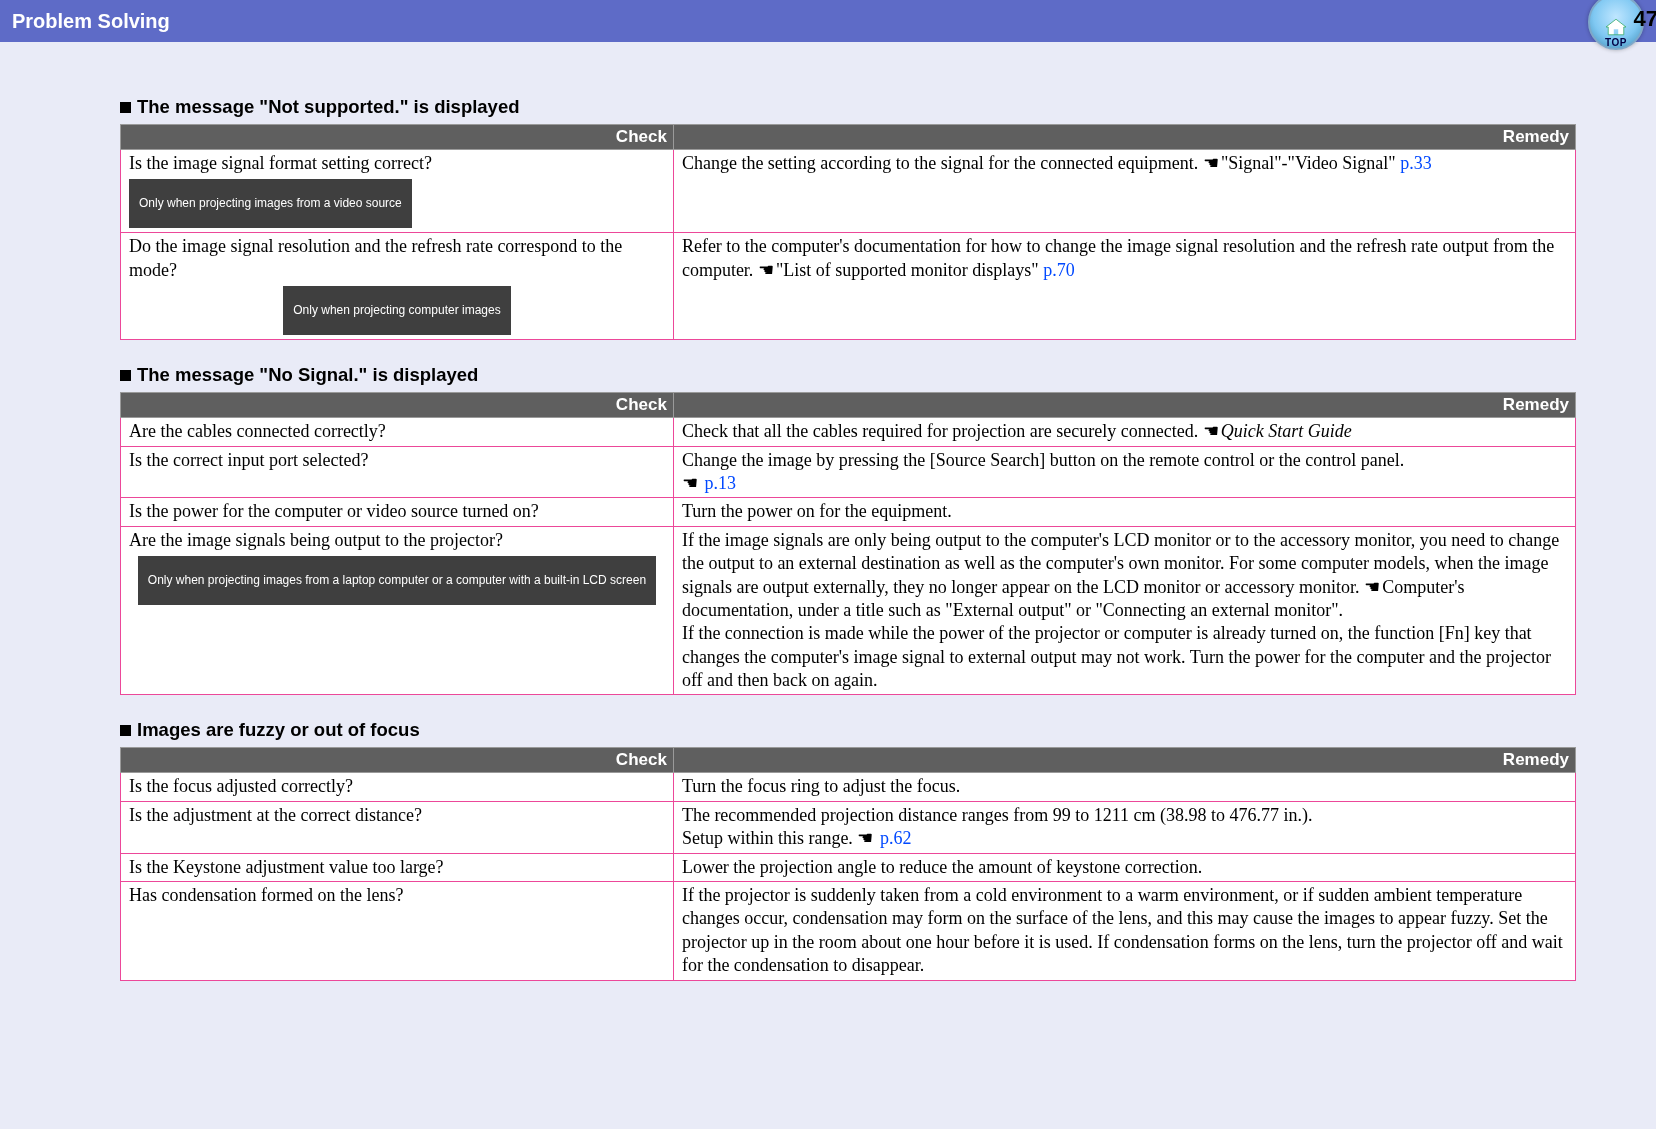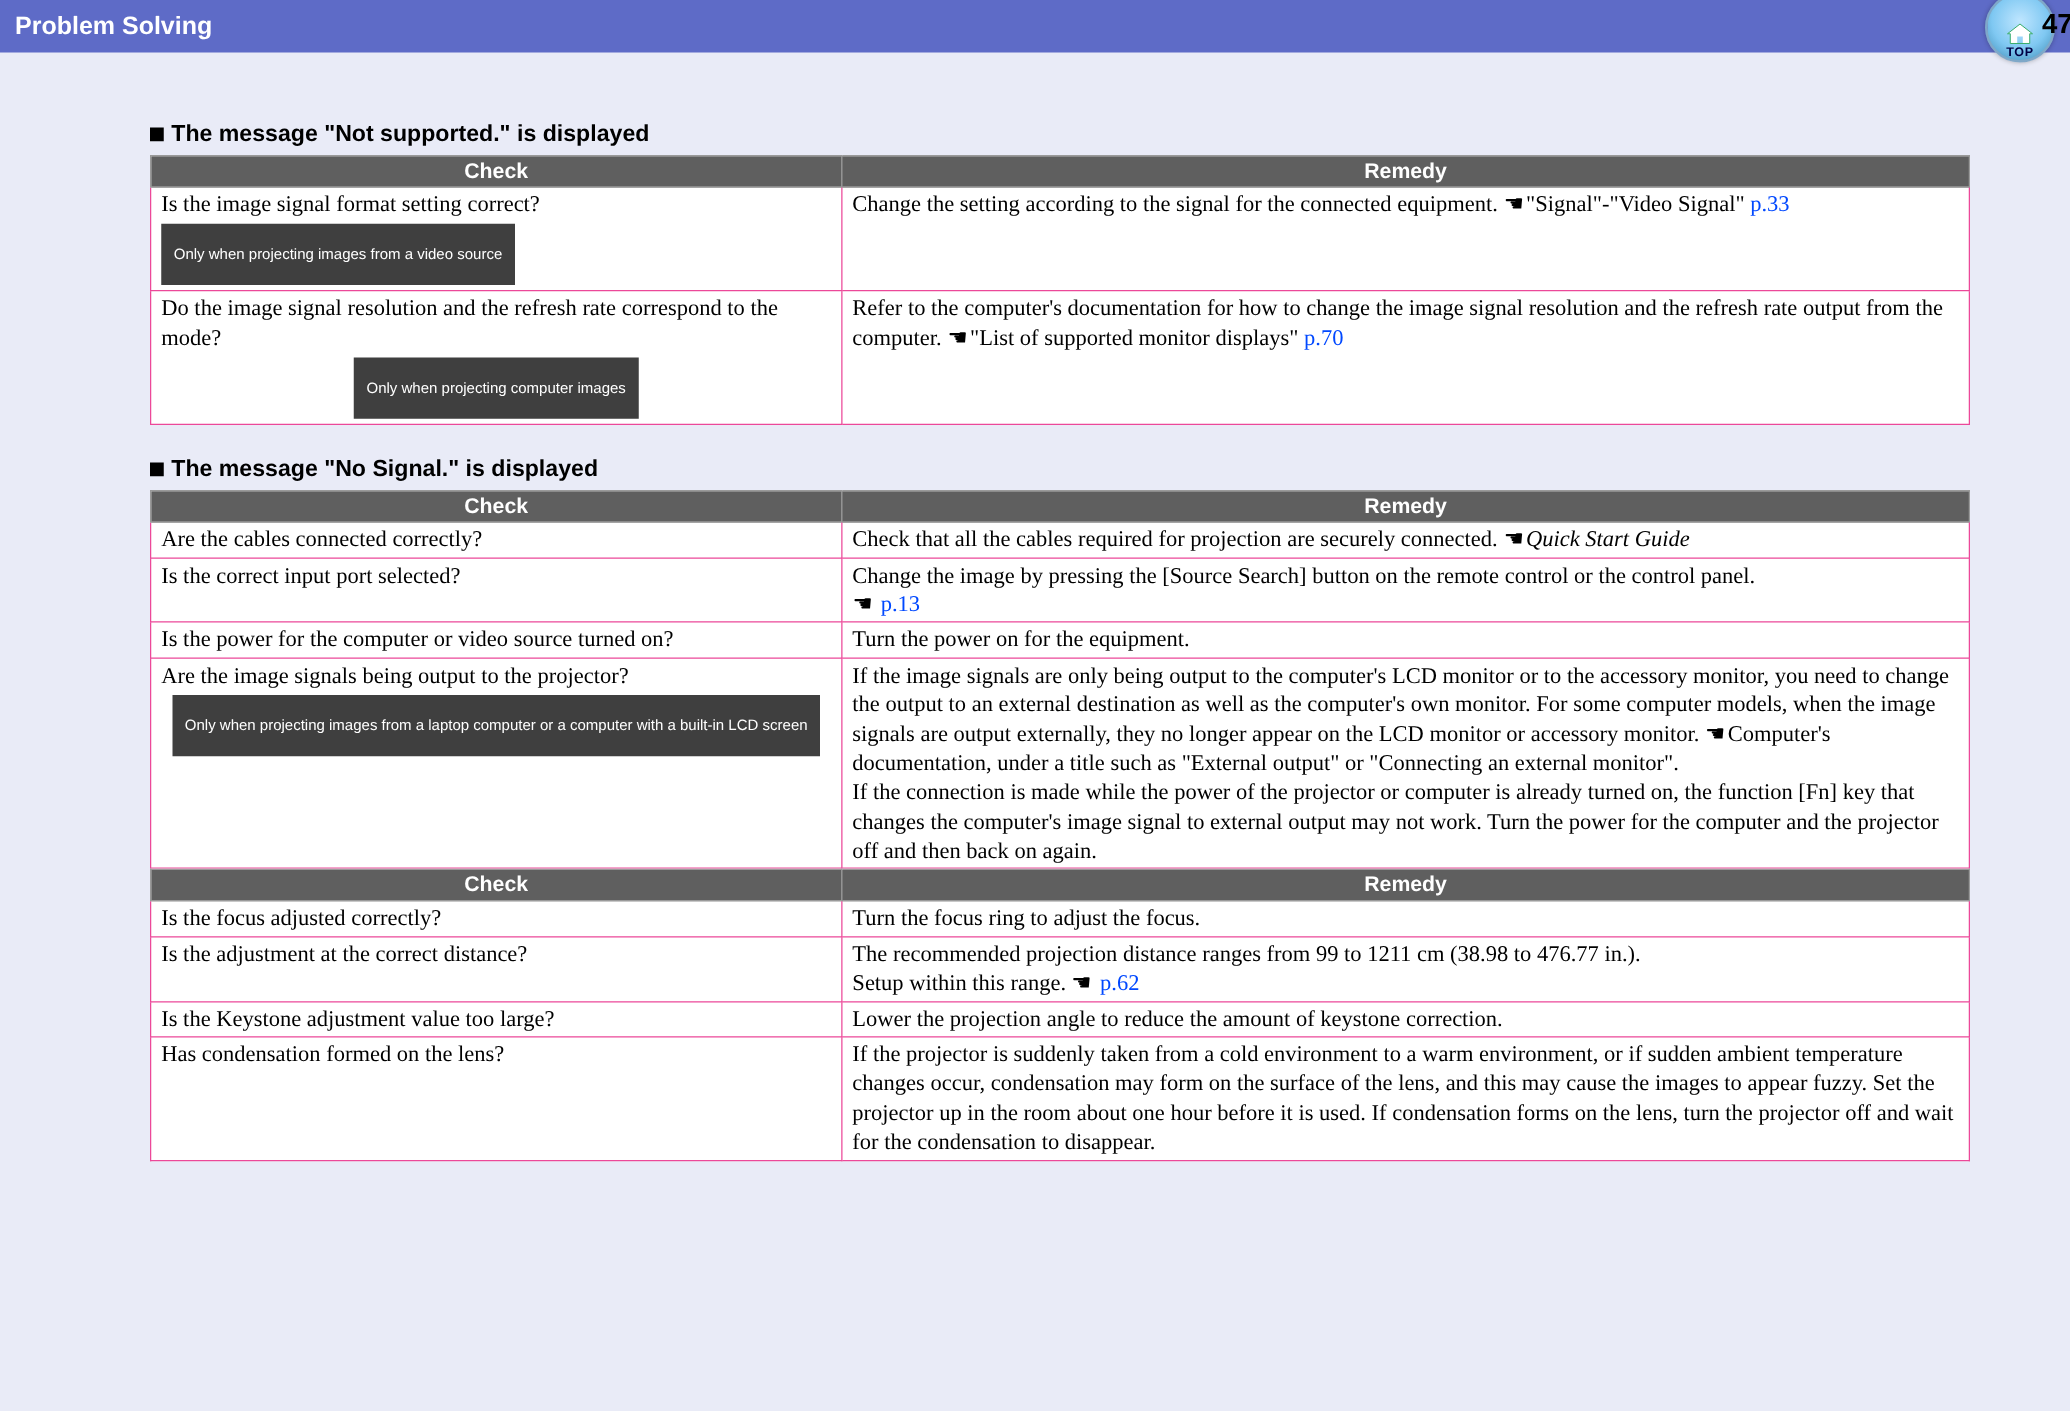--- a/index.html
+++ b/index.html
@@ -71,20 +71,21 @@
     font-size: 18px;
   }
   table.ts th {
     background: #5f5f5f;
     color: #fff;
     font-family: Arial, Helvetica, sans-serif;
     font-weight: bold;
     font-size: 17px;
     padding: 2px 6px;
     border: 1px solid #9a9a9a;
+    text-align: right;
   }
   table.ts td {
     vertical-align: top;
     padding: 2px 8px 2px 8px;
     border: 1px solid #ec4899;
     line-height: 1.3;
   }
   table.ts td.check { width: 38%; }
   .cond-badge {
     background: #3f3f3f;
@@ -184,20 +185,23 @@
         <span class="cond-badge centered" style="max-width:100%;">Only when projecting images from a laptop computer or a computer with a built-in LCD screen</span>
       </td>
       <td>
         <span>If the image signals are only being output to the computer's LCD monitor or to the accessory monitor, you need to change the output to an external destination as well as the computer's own monitor. For some computer models, when the image signals are output externally, they no longer appear on the LCD monitor or accessory monitor. </span><span class="hand">☛</span><span>Computer's documentation, under a title such as "External output" or "Connecting an external monitor".</span><br>
         <span>If the connection is made while the power of the projector or computer is already turned on, the function [Fn] key that changes the computer's image signal to external output may not work. Turn the power for the computer and the projector off and then back on again.</span>
       </td>
     </tr>
   </tbody>
     </table>
 
+  <div class="section-title">
+    <span>Images are fuzzy or out of focus</span>
+  </div>
   <table class="ts">
     <tbody>
         <tr>
       <th>Check</th>
       <th>Remedy</th>
     </tr>
     <tr>
       <td class="check"><span>Is the focus adjusted correctly?</span></td>
       <td><span>Turn the focus ring to adjust the focus.</span></td>
     </tr>

